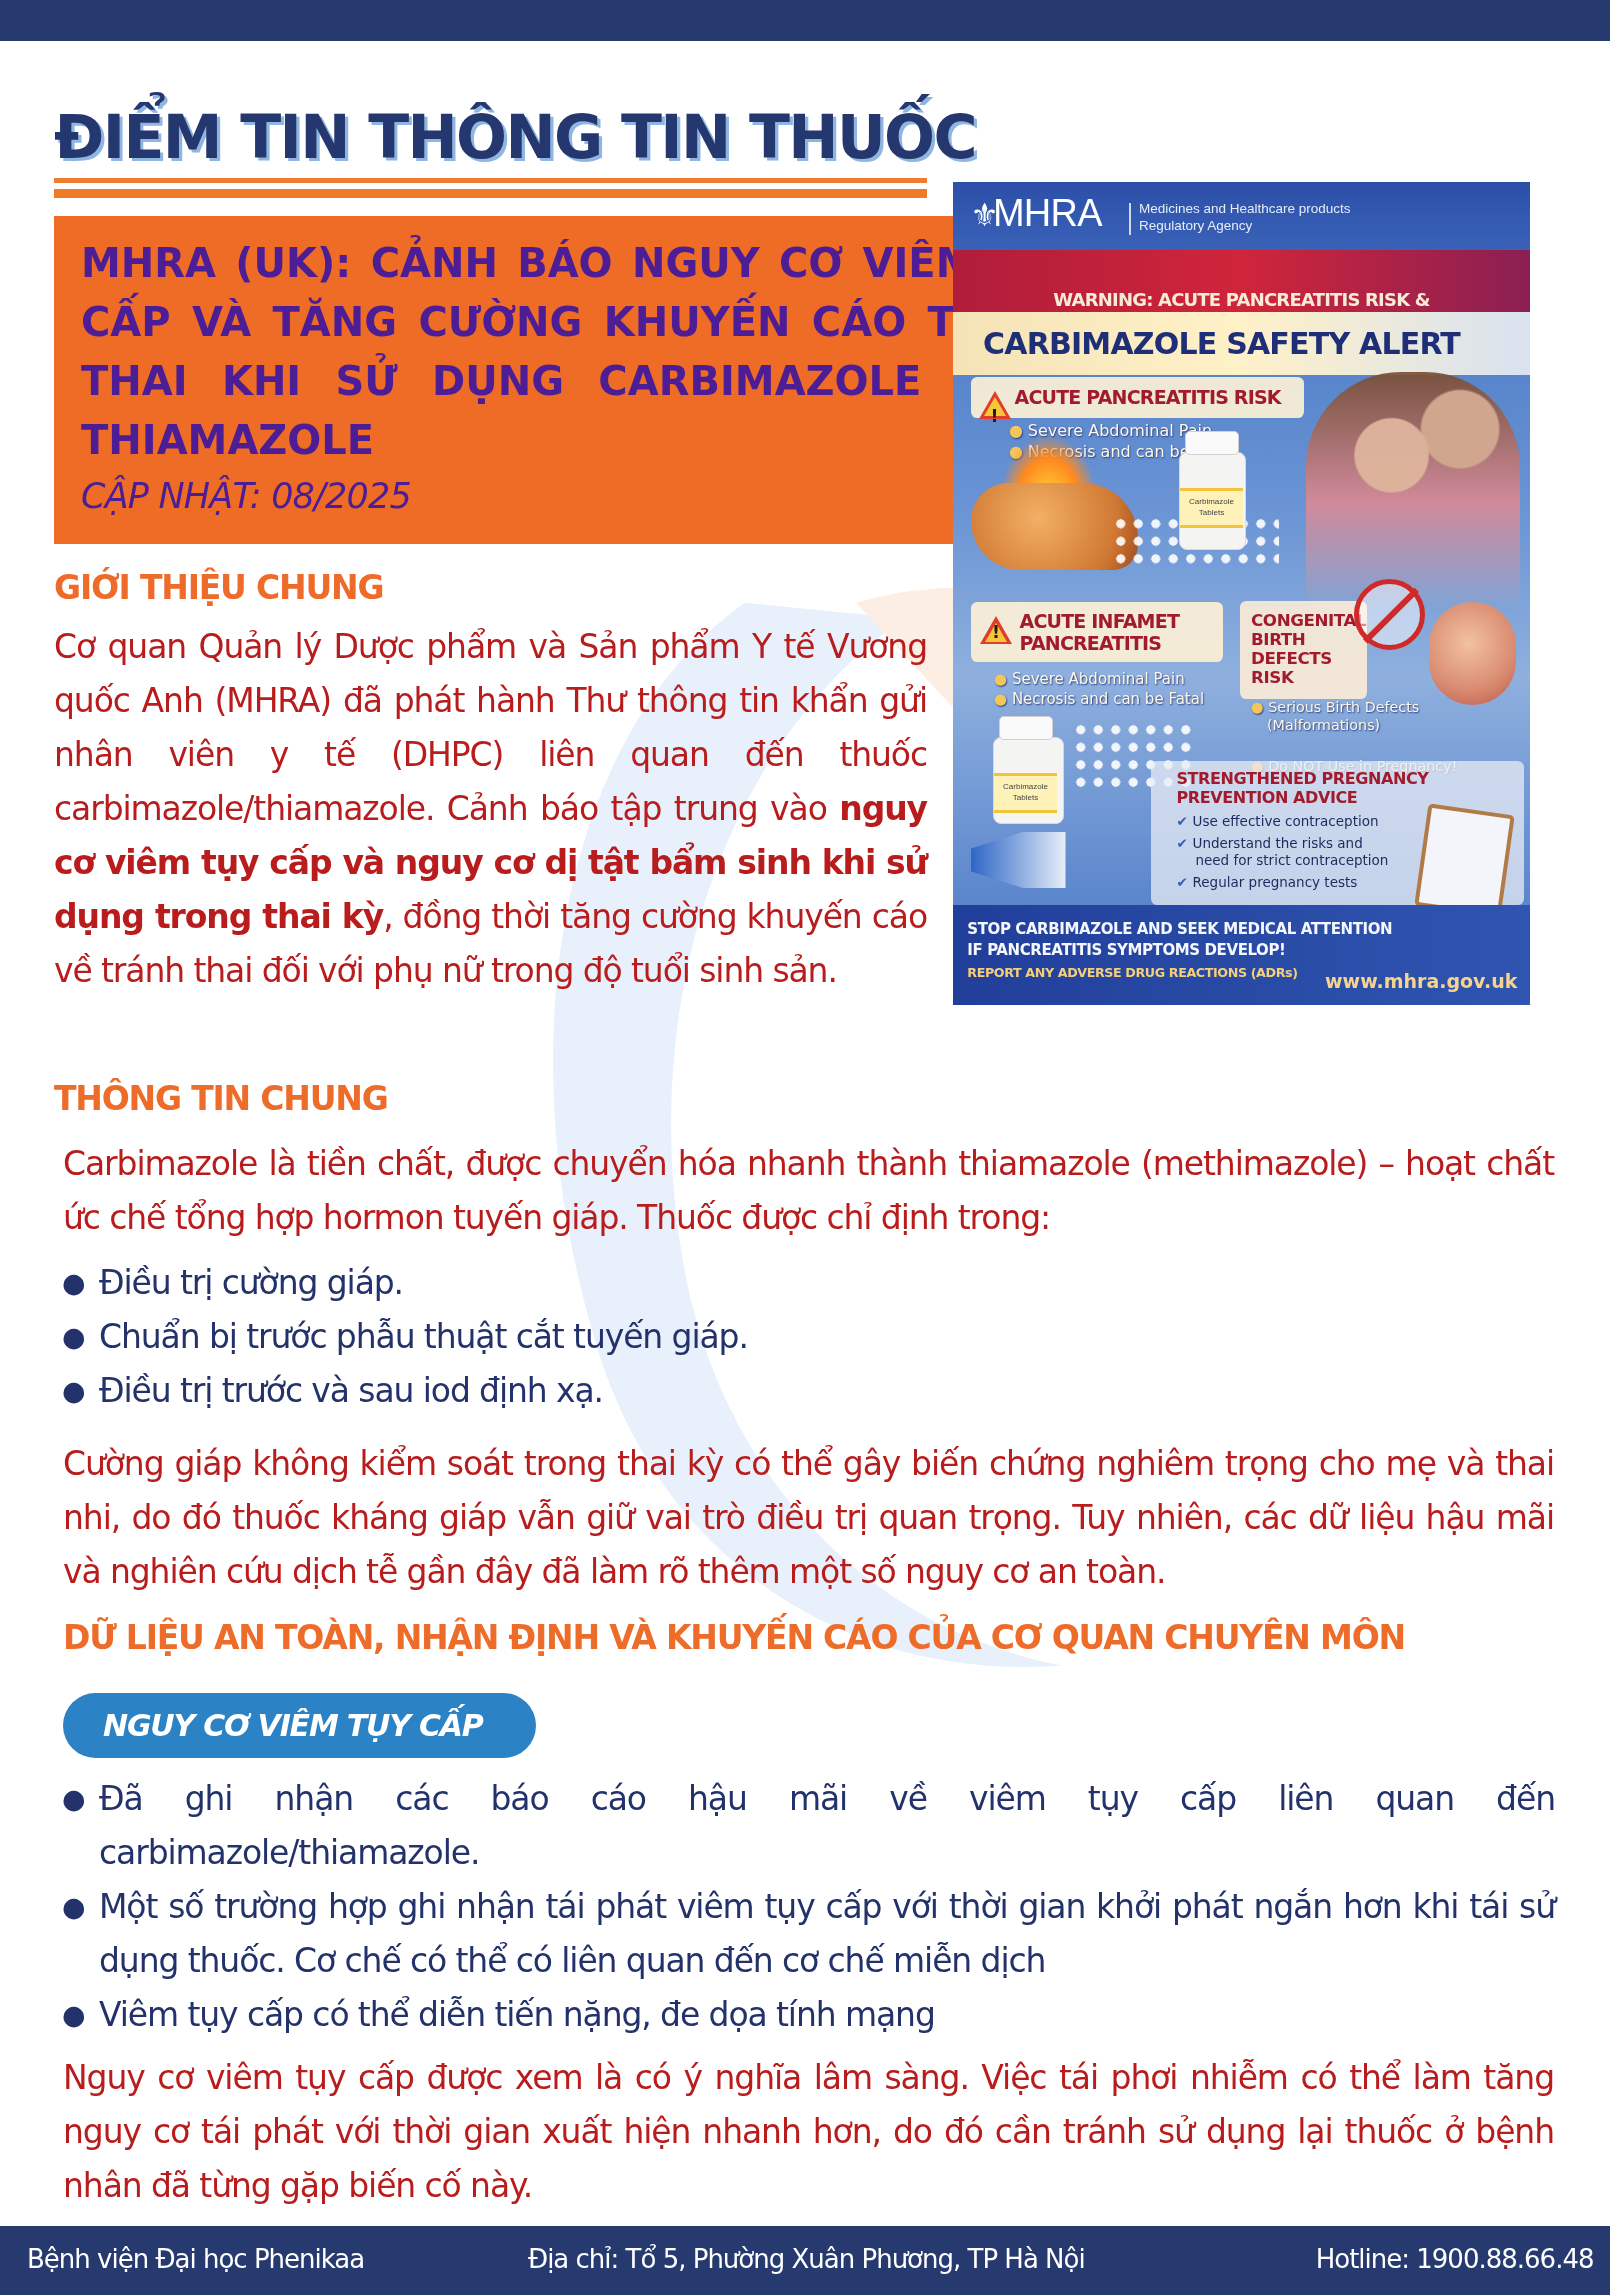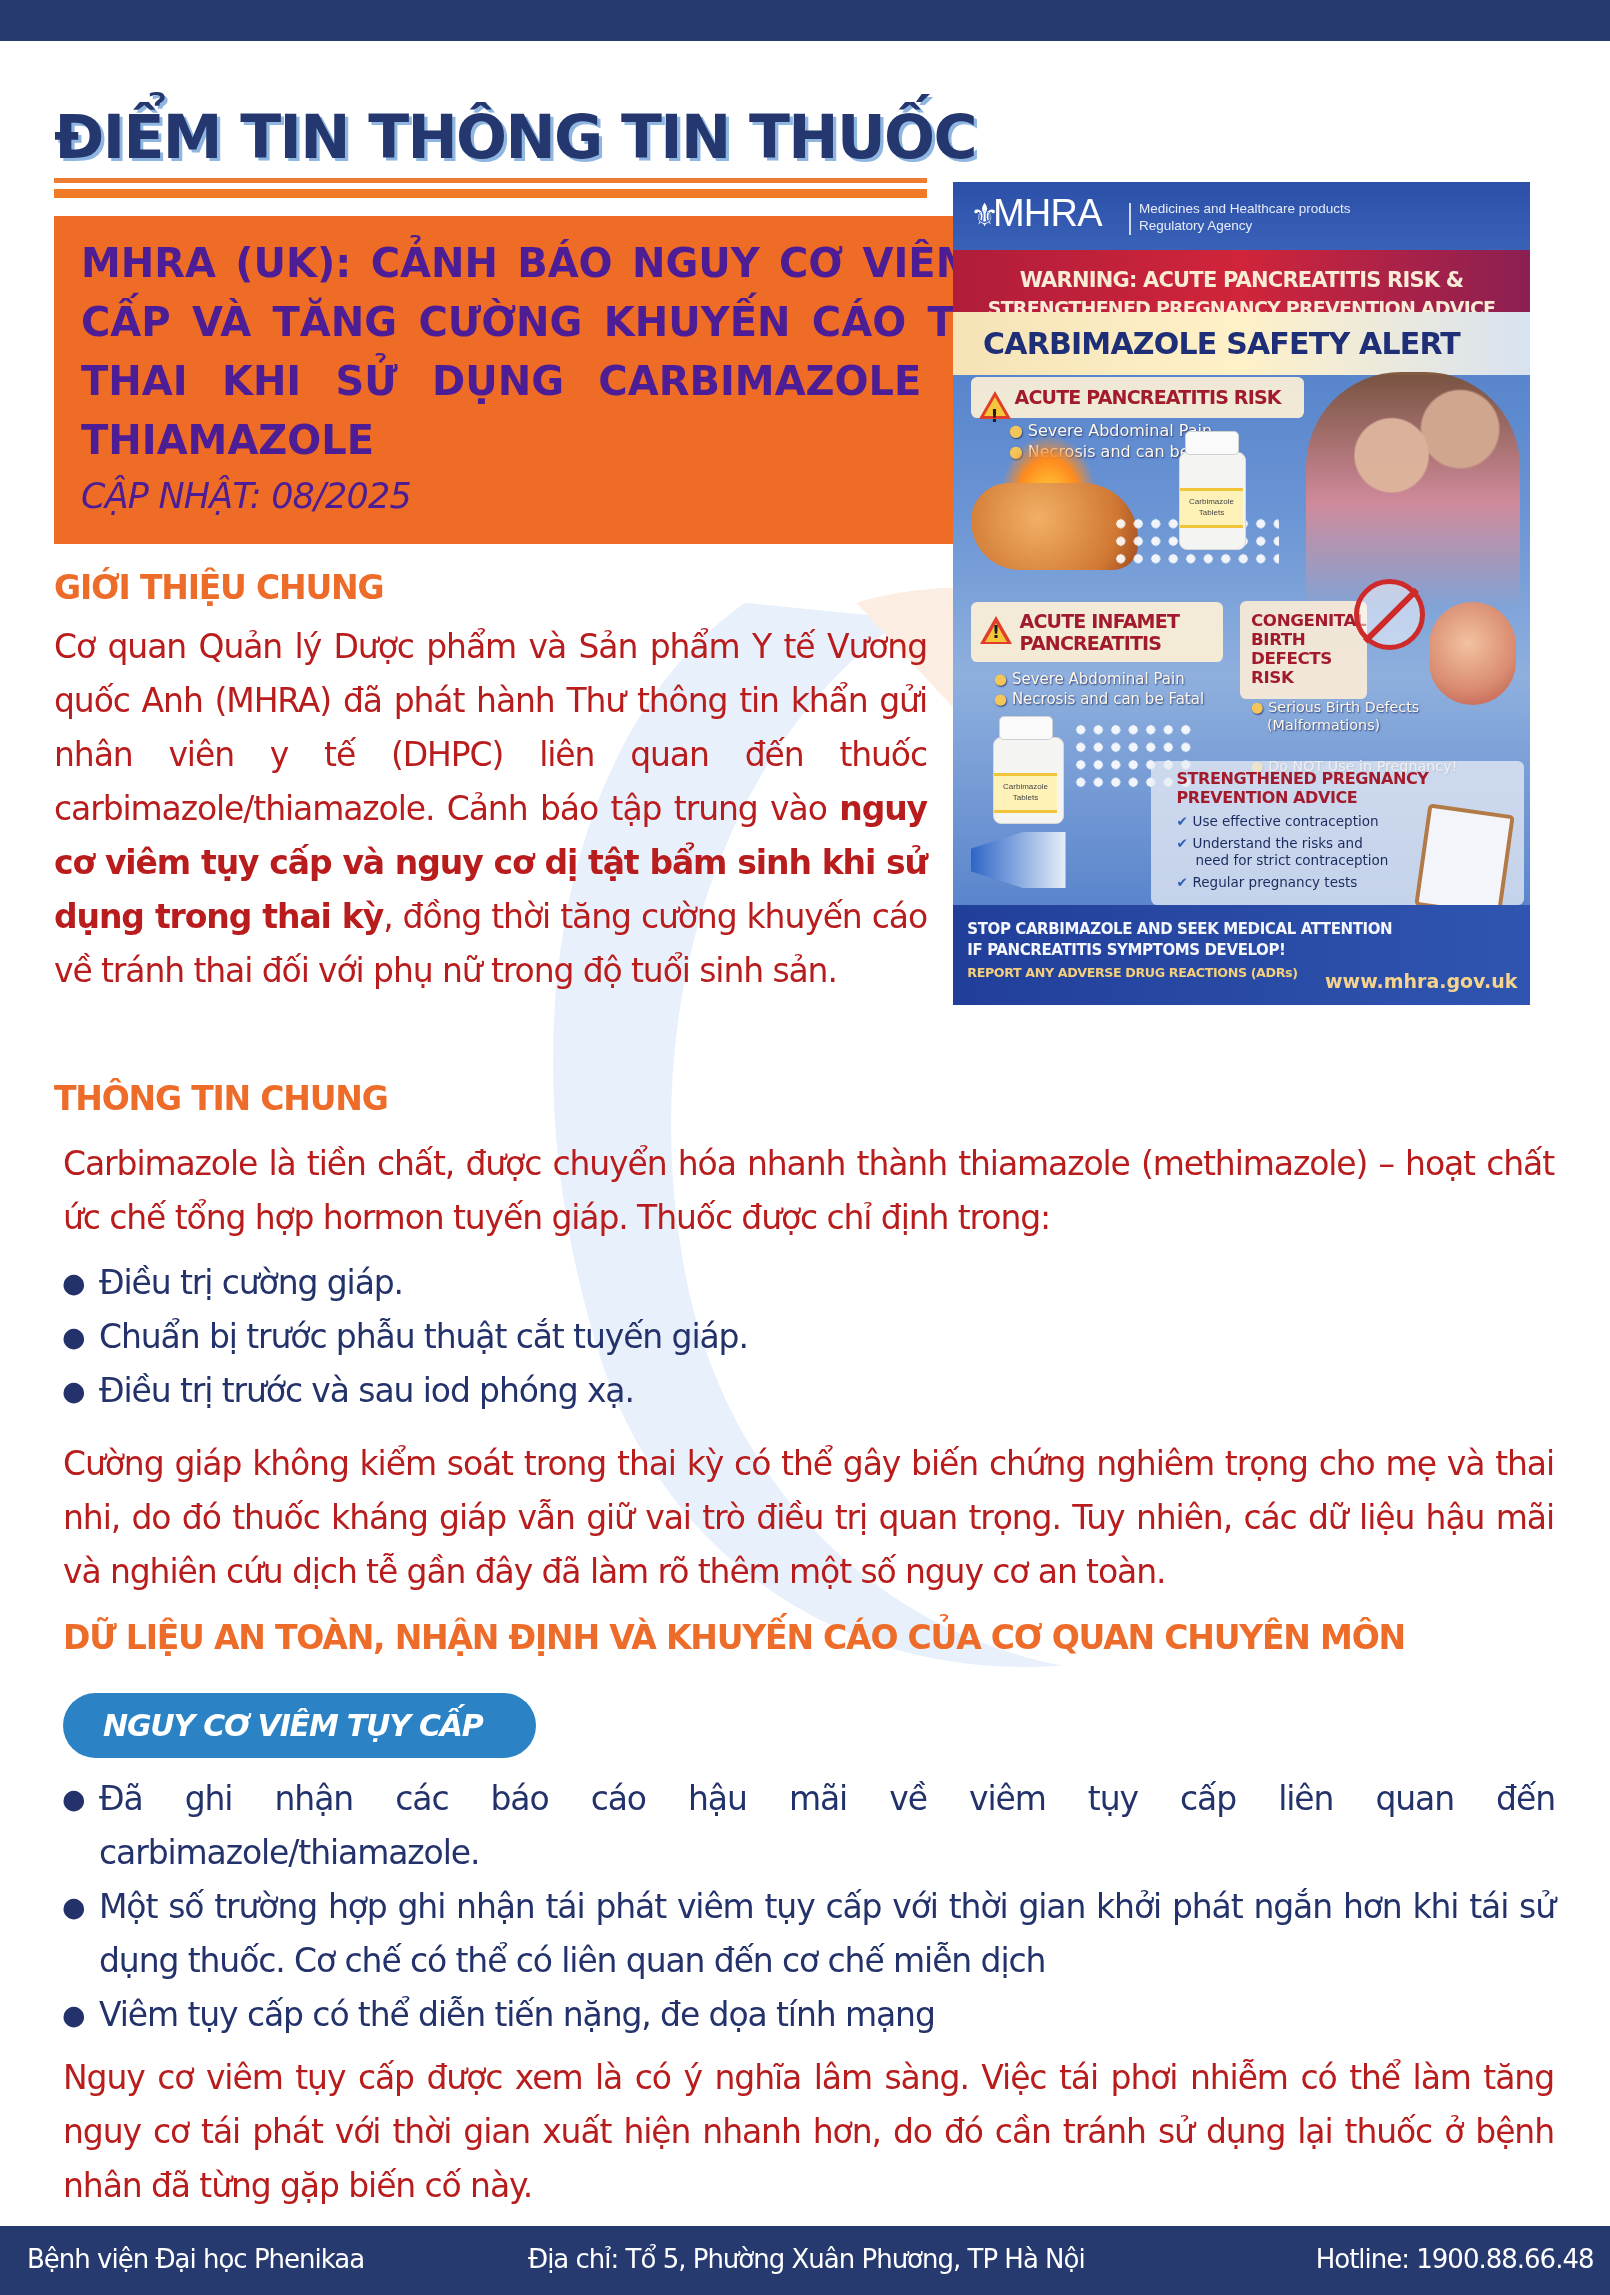--- a/index.html
+++ b/index.html
@@ -39,21 +39,21 @@
   .crest { position: absolute; left: 12.7px; top: 14.3px; width: 38px; height: 38px; color: #fff; font-size: 32px; line-height: 38px; text-align: center; }
   .mhra-logo { position: absolute; left: 40px; top: 9.5px; font-size: 38px; color: #ffffff; font-family: "Liberation Sans", sans-serif; letter-spacing: -0.8px; }
   .mhra-sep { position: absolute; left: 176px; top: 20.6px; width: 1.6px; height: 32px; background: #cfd8ef; }
   .mhra-agency { position: absolute; left: 186px; top: 19px; font-size: 13.5px; line-height: 16.7px; color: #e6ecf8; font-family: "Liberation Sans", sans-serif; }
 
   .warn-band {
     position: absolute; left: 0; top: 68px; width: 577px; height: 62px;
     background: linear-gradient(90deg,#b01d3a,#d0253a 50%,#8b1f53);
     text-align: center; color: #f8ecd6; font-weight: bold;
   }
-  .warn-l1 { font-size: 21px; line-height: 32px; padding-top: 14px; letter-spacing: -0.8px; }
+  .warn-l1 { font-size: 18px; line-height: 32px; padding-top: 6px; letter-spacing: -0.8px; margin-top: 28px; }
   .warn-l2 { font-size: 19px; line-height: 24px; letter-spacing: -0.8px; }
   .alert-band {
     position: absolute; left: 0; top: 130px; width: 577px; height: 63px;
     background: linear-gradient(90deg,#f5e3b6,#fff1c8 50%,#d8e2f0);
     color: #1e2f78; font-weight: bold; font-size: 30px; line-height: 63px; padding-left: 30px; letter-spacing: -0.8px;
   }
 
   .p-card { position: absolute; background: rgba(252,240,214,0.93); border-radius: 6.3px; color: #a21b2c; font-weight: bold; }
   .warn-tri { display: inline-block; width: 0; height: 0; border-left: 16px solid transparent; border-right: 16px solid transparent; border-bottom: 28.6px solid #e03e2b; position: relative; vertical-align: middle; }
   .warn-tri::after { content: "!"; position: absolute; left: -4px; top: 4.8px; color: #1d1d1d; font-size: 17.5px; font-weight: bold; }
@@ -222,21 +222,21 @@
 <h2 class="section-head" style="left:54px;top:568px;">GIỚI THIỆU CHUNG</h2>
 <p class="para" style="left:54px;top:620px;width:873px;">
   <span>Cơ quan Quản lý Dược phẩm và Sản phẩm Y tế Vương quốc Anh (MHRA) đã phát hành Thư thông tin khẩn gửi nhân viên y tế (DHPC) liên quan đến thuốc carbimazole/thiamazole. Cảnh báo tập trung vào </span><b>nguy cơ viêm tụy cấp và nguy cơ dị tật bẩm sinh khi sử dụng trong thai kỳ</b><span>, đồng thời tăng cường khuyến cáo về tránh thai đối với phụ nữ trong độ tuổi sinh sản.</span>
 </p>
 
 <h2 class="section-head" style="left:54px;top:1079px;">THÔNG TIN CHUNG</h2>
 <p class="para" style="left:63px;top:1137px;width:1491px;">Carbimazole là tiền chất, được chuyển hóa nhanh thành thiamazole (methimazole) – hoạt chất ức chế tổng hợp hormon tuyến giáp. Thuốc được chỉ định trong:</p>
 <ul class="bullet-list" style="left:32px;top:1256px;width:1523px;">
   <li><span class="bul">●</span><span>Điều trị cường giáp.</span></li>
   <li><span class="bul">●</span><span>Chuẩn bị trước phẫu thuật cắt tuyến giáp.</span></li>
-  <li><span class="bul">●</span><span>Điều trị trước và sau iod phóng xạ.</span></li>
+  <li><span class="bul">●</span><span>Điều trị trước và sau iod định xạ.</span></li>
 </ul>
 <p class="para" style="left:63px;top:1437px;width:1491px;">Cường giáp không kiểm soát trong thai kỳ có thể gây biến chứng nghiêm trọng cho mẹ và thai nhi, do đó thuốc kháng giáp vẫn giữ vai trò điều trị quan trọng. Tuy nhiên, các dữ liệu hậu mãi và nghiên cứu dịch tễ gần đây đã làm rõ thêm một số nguy cơ an toàn.</p>
 
 <h2 class="section-head" style="left:63px;top:1618px;font-size:33px;">DỮ LIỆU AN TOÀN, NHẬN ĐỊNH VÀ KHUYẾN CÁO CỦA CƠ QUAN CHUYÊN MÔN</h2>
 <div class="pill-tag">NGUY CƠ VIÊM TỤY CẤP</div>
 <ul class="bullet-list" style="left:32px;top:1772px;width:1523px;">
   <li style="word-spacing:17.5px;"><span class="bul">●</span><span>Đã ghi nhận các báo cáo hậu mãi về viêm tụy cấp liên quan đến carbimazole/thiamazole.</span></li>
   <li><span class="bul">●</span><span>Một số trường hợp ghi nhận tái phát viêm tụy cấp với thời gian khởi phát ngắn hơn khi tái sử dụng thuốc. Cơ chế có thể có liên quan đến cơ chế miễn dịch</span></li>
   <li><span class="bul">●</span><span>Viêm tụy cấp có thể diễn tiến nặng, đe dọa tính mạng</span></li>
 </ul>

